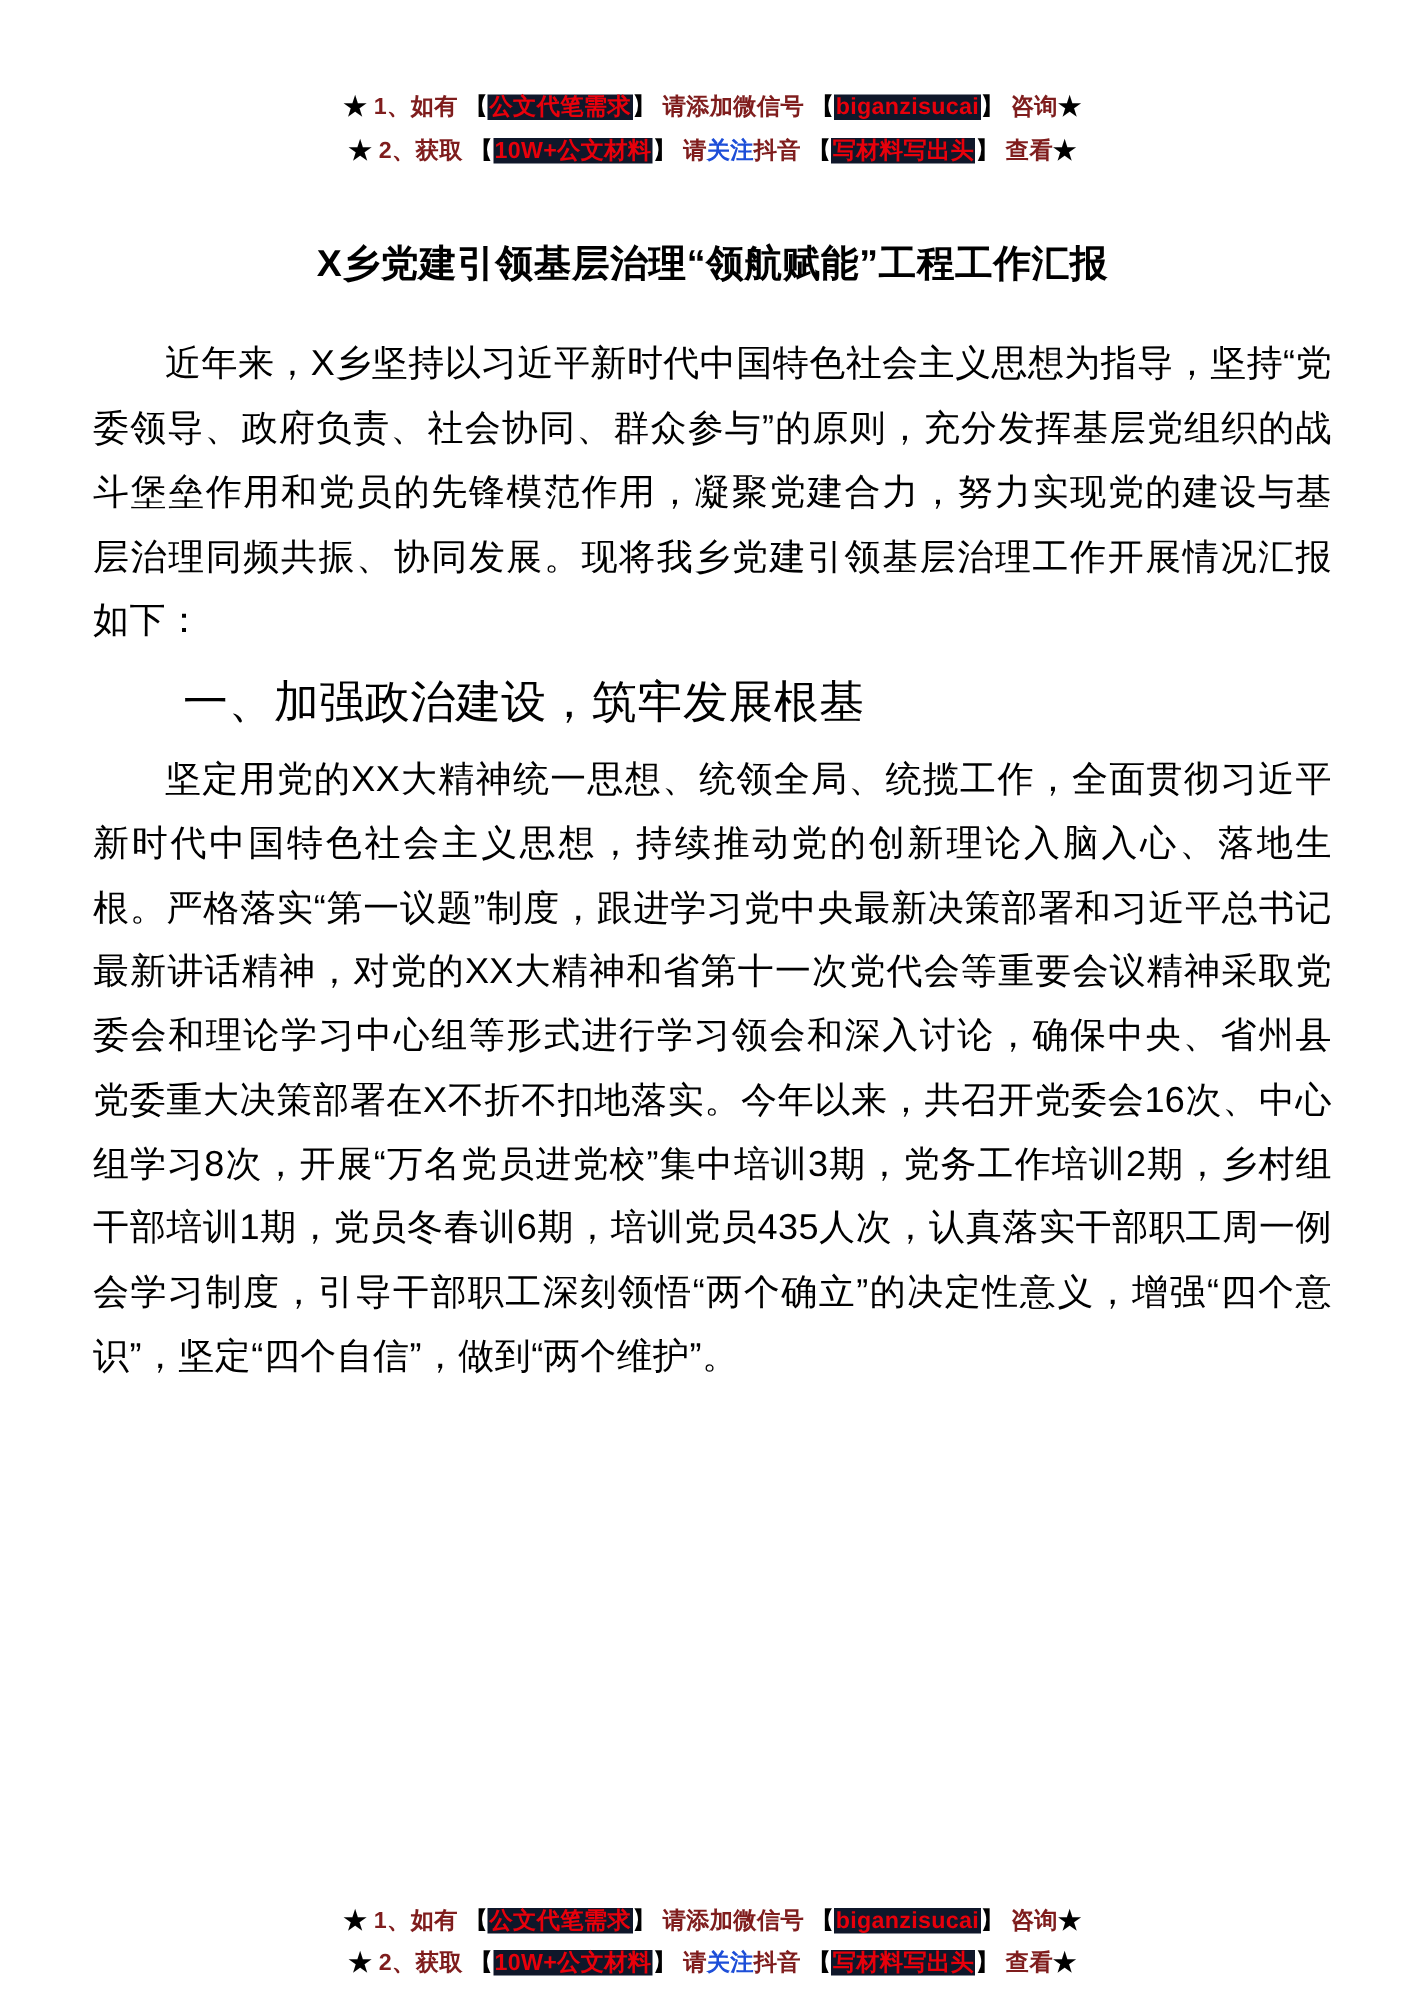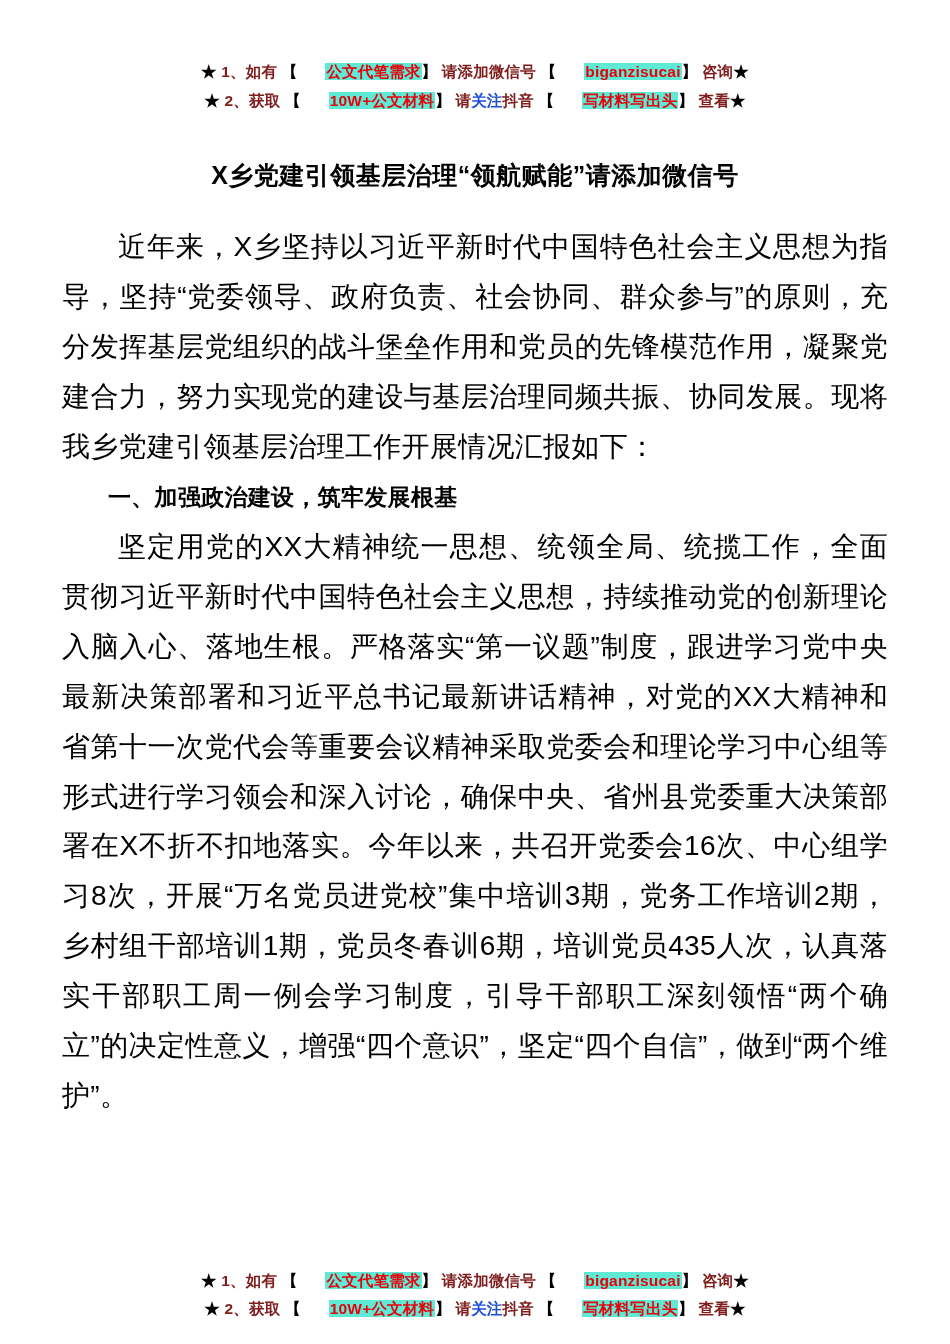--- a/index.html
+++ b/index.html
@@ -32,51 +32,50 @@
     font-weight: bold;
     line-height: 1.85;
     letter-spacing: 0.2px;
     white-space: nowrap;
   }
   .promo .star { color: #000; }
   .promo .plain { color: #7f1d1d; }
   .promo .brk { color: #000; }
   .promo .red { color: #1d4ed8; }
   .promo .hl-yellow {
-    background: #5eead4;
+    background: #0f172a;
     color: #e8000b;
     padding: 0 1px;
-    margin-left: 28px;
   }
   .promo-top { margin-bottom: 26px; }
   .promo-bottom { margin-top: auto; }
 
   
   .doc-title {
     text-align: center;
     font-size: 25px;
     font-weight: bold;
     letter-spacing: 0.5px;
     margin: 18px 0 30px 0;
     color: #000;
   }
 
   
   .para {
-    font-size: 28px;
+    font-size: 24px;
     line-height: 1.78;
     text-align: justify;
     text-justify: inter-ideograph;
     text-indent: 2em;
     margin: 0 0 4px 0;
     letter-spacing: 0.3px;
   }
   .heading {
-    font-size: 23px;
-    font-weight: bold;
+    font-size: 30px;
+    font-weight: normal;
     line-height: 1.78;
     text-indent: 2em;
     margin: 6px 0 4px 0;
     letter-spacing: 0.3px;
   }
   .content {
     flex: 0 0 auto;
   }
 </style>
 </head>
@@ -97,21 +96,21 @@
       <span class="star">★</span>
       <span class="plain">2、获取</span>
       <span class="brk">【</span><span class="hl-yellow">10W+公文材料</span><span class="brk">】</span>
       <span class="plain">请</span><span class="red">关注</span><span class="plain">抖音</span>
       <span class="brk">【</span><span class="hl-yellow">写材料写出头</span><span class="brk">】</span>
       <span class="plain">查看</span><span class="star">★</span>
     </div>
   </div>
 
   <div class="content">
-    <h1 class="doc-title">X乡党建引领基层治理“领航赋能”请添加微信号</h1>
+    <h1 class="doc-title">X乡党建引领基层治理“领航赋能”工程工作汇报</h1>
     <p class="para">近年来，X乡坚持以习近平新时代中国特色社会主义思想为指导，坚持“党委领导、政府负责、社会协同、群众参与”的原则，充分发挥基层党组织的战斗堡垒作用和党员的先锋模范作用，凝聚党建合力，努力实现党的建设与基层治理同频共振、协同发展。现将我乡党建引领基层治理工作开展情况汇报如下：</p>
     <p class="heading">一、加强政治建设，筑牢发展根基</p>
     <p class="para">坚定用党的XX大精神统一思想、统领全局、统揽工作，全面贯彻习近平新时代中国特色社会主义思想，持续推动党的创新理论入脑入心、落地生根。严格落实“第一议题”制度，跟进学习党中央最新决策部署和习近平总书记最新讲话精神，对党的XX大精神和省第十一次党代会等重要会议精神采取党委会和理论学习中心组等形式进行学习领会和深入讨论，确保中央、省州县党委重大决策部署在X不折不扣地落实。今年以来，共召开党委会16次、中心组学习8次，开展“万名党员进党校”集中培训3期，党务工作培训2期，乡村组干部培训1期，党员冬春训6期，培训党员435人次，认真落实干部职工周一例会学习制度，引导干部职工深刻领悟“两个确立”的决定性意义，增强“四个意识”，坚定“四个自信”，做到“两个维护”。</p>
   </div>
 
   <div class="promo promo-bottom">
     <div>
       <span class="star">★</span>
       <span class="plain">1、如有</span>
       <span class="brk">【</span><span class="hl-yellow">公文代笔需求</span><span class="brk">】</span>

